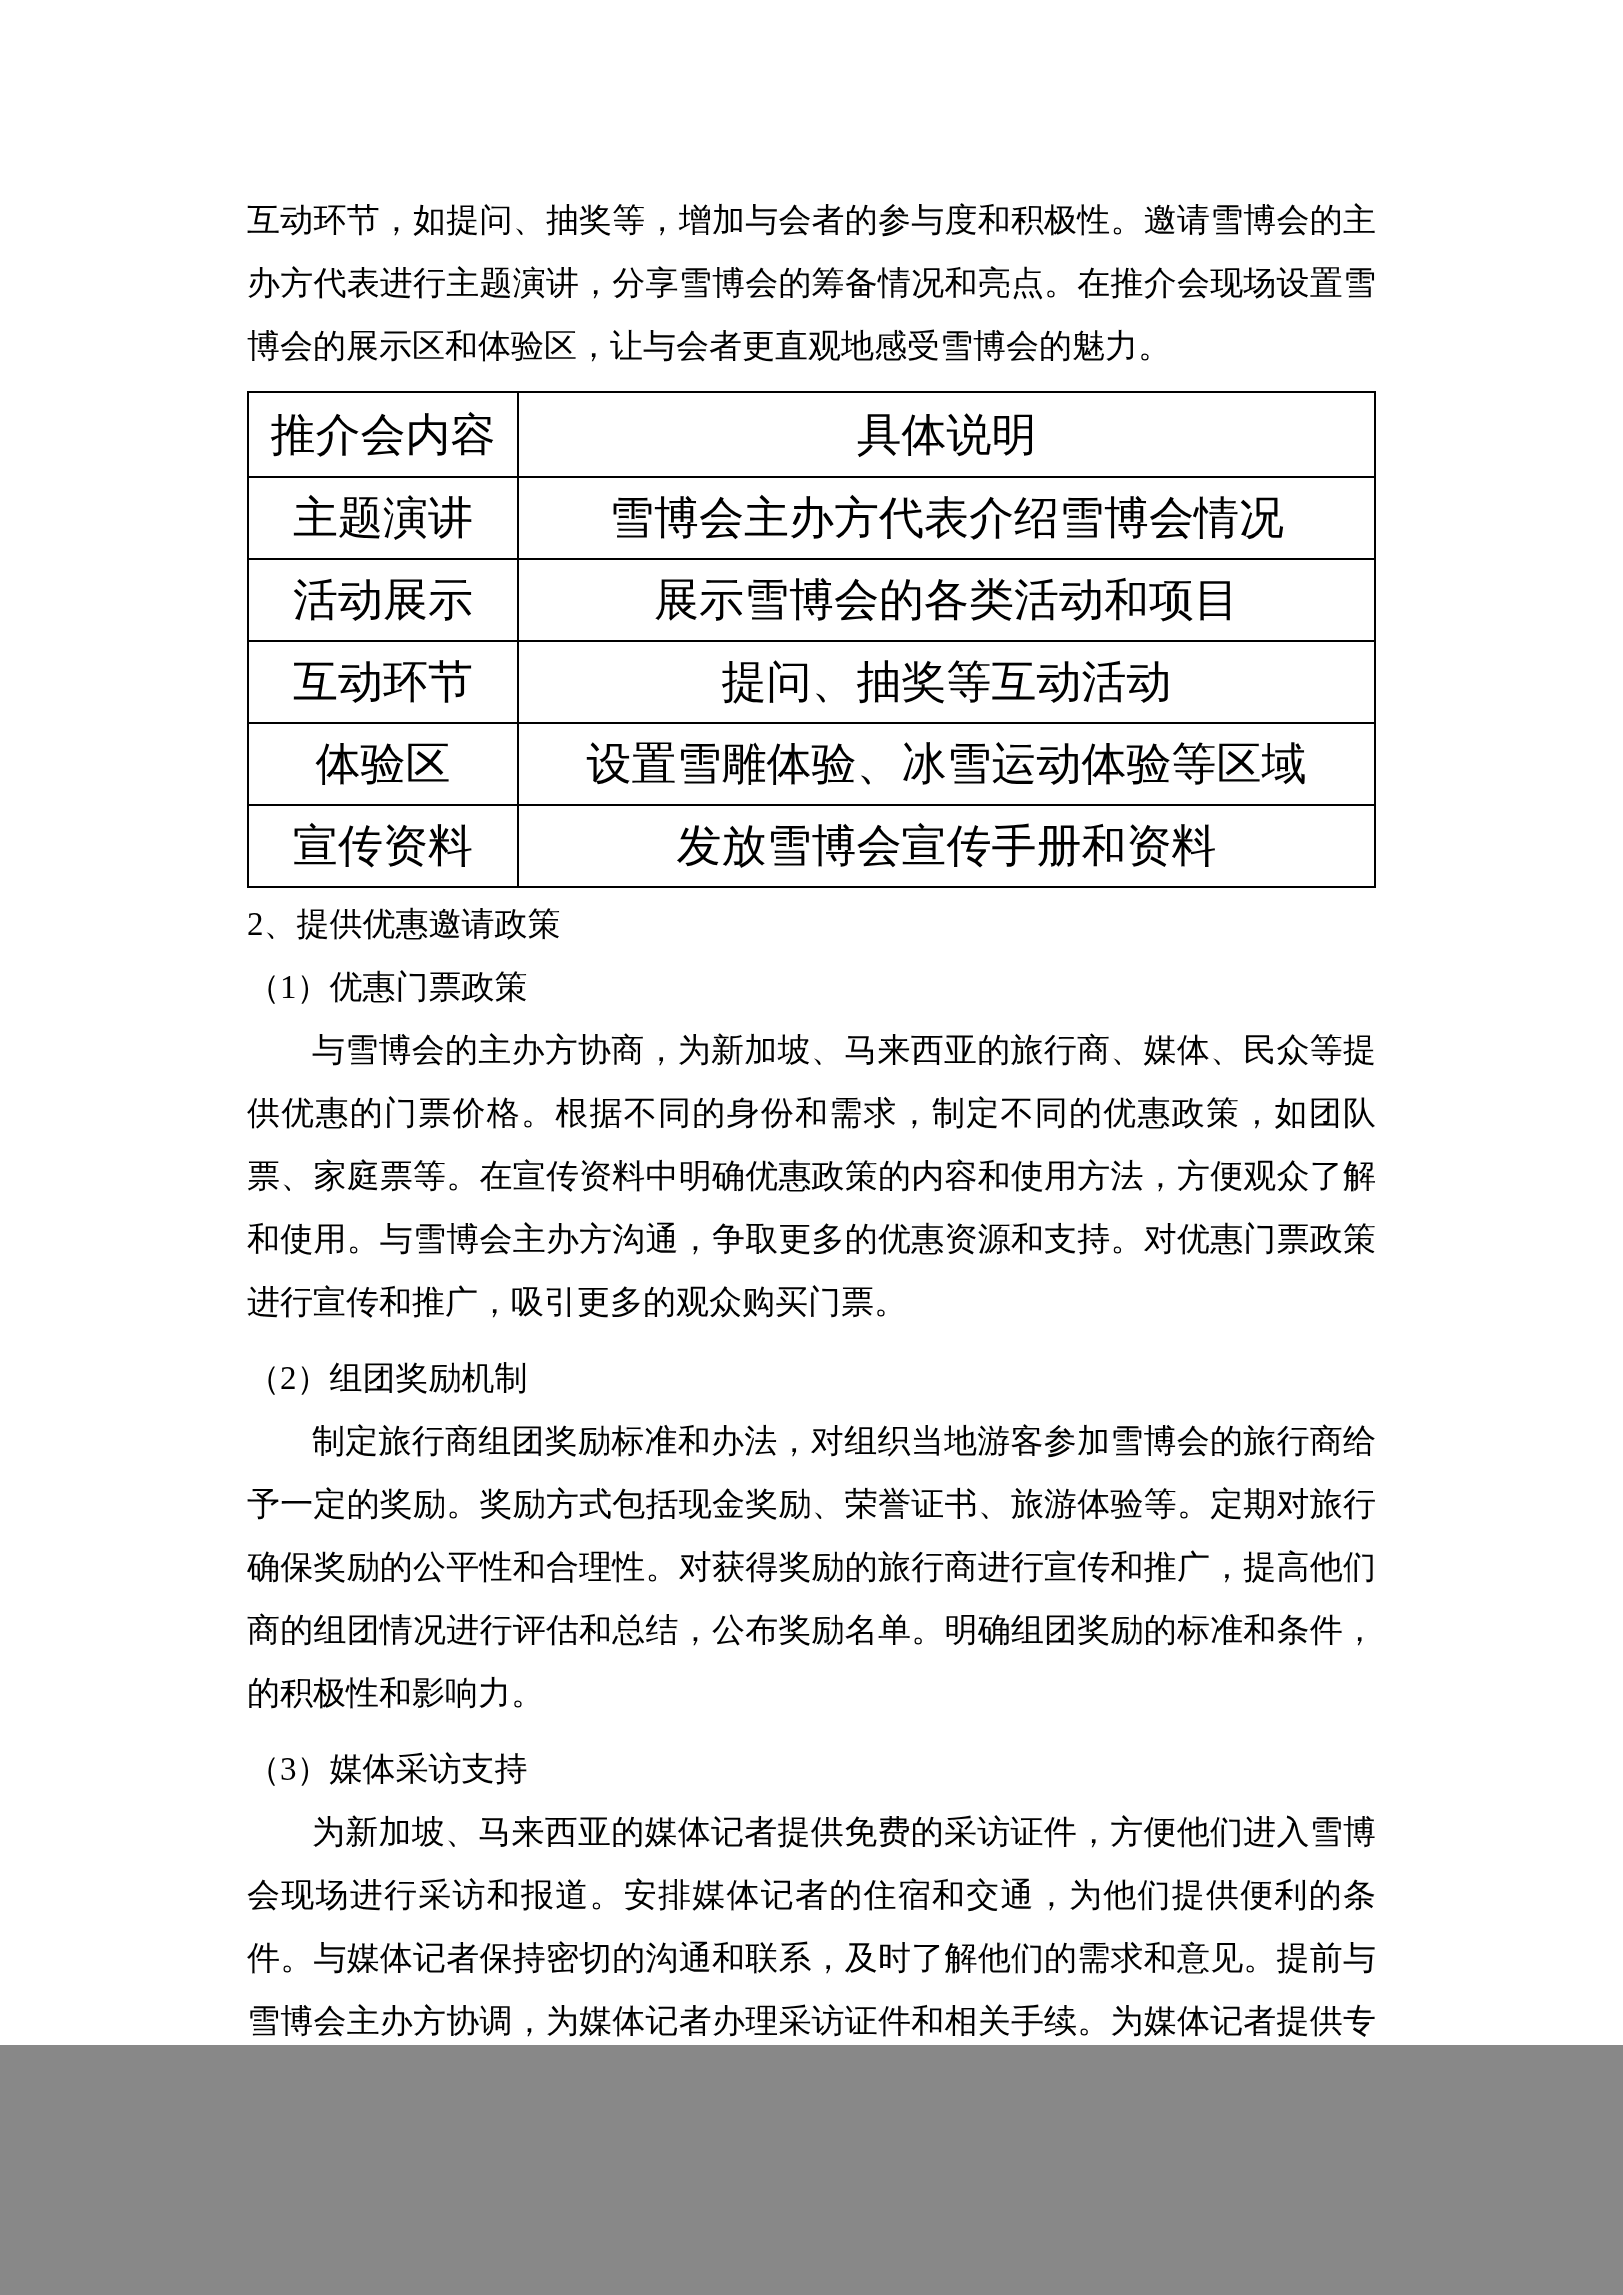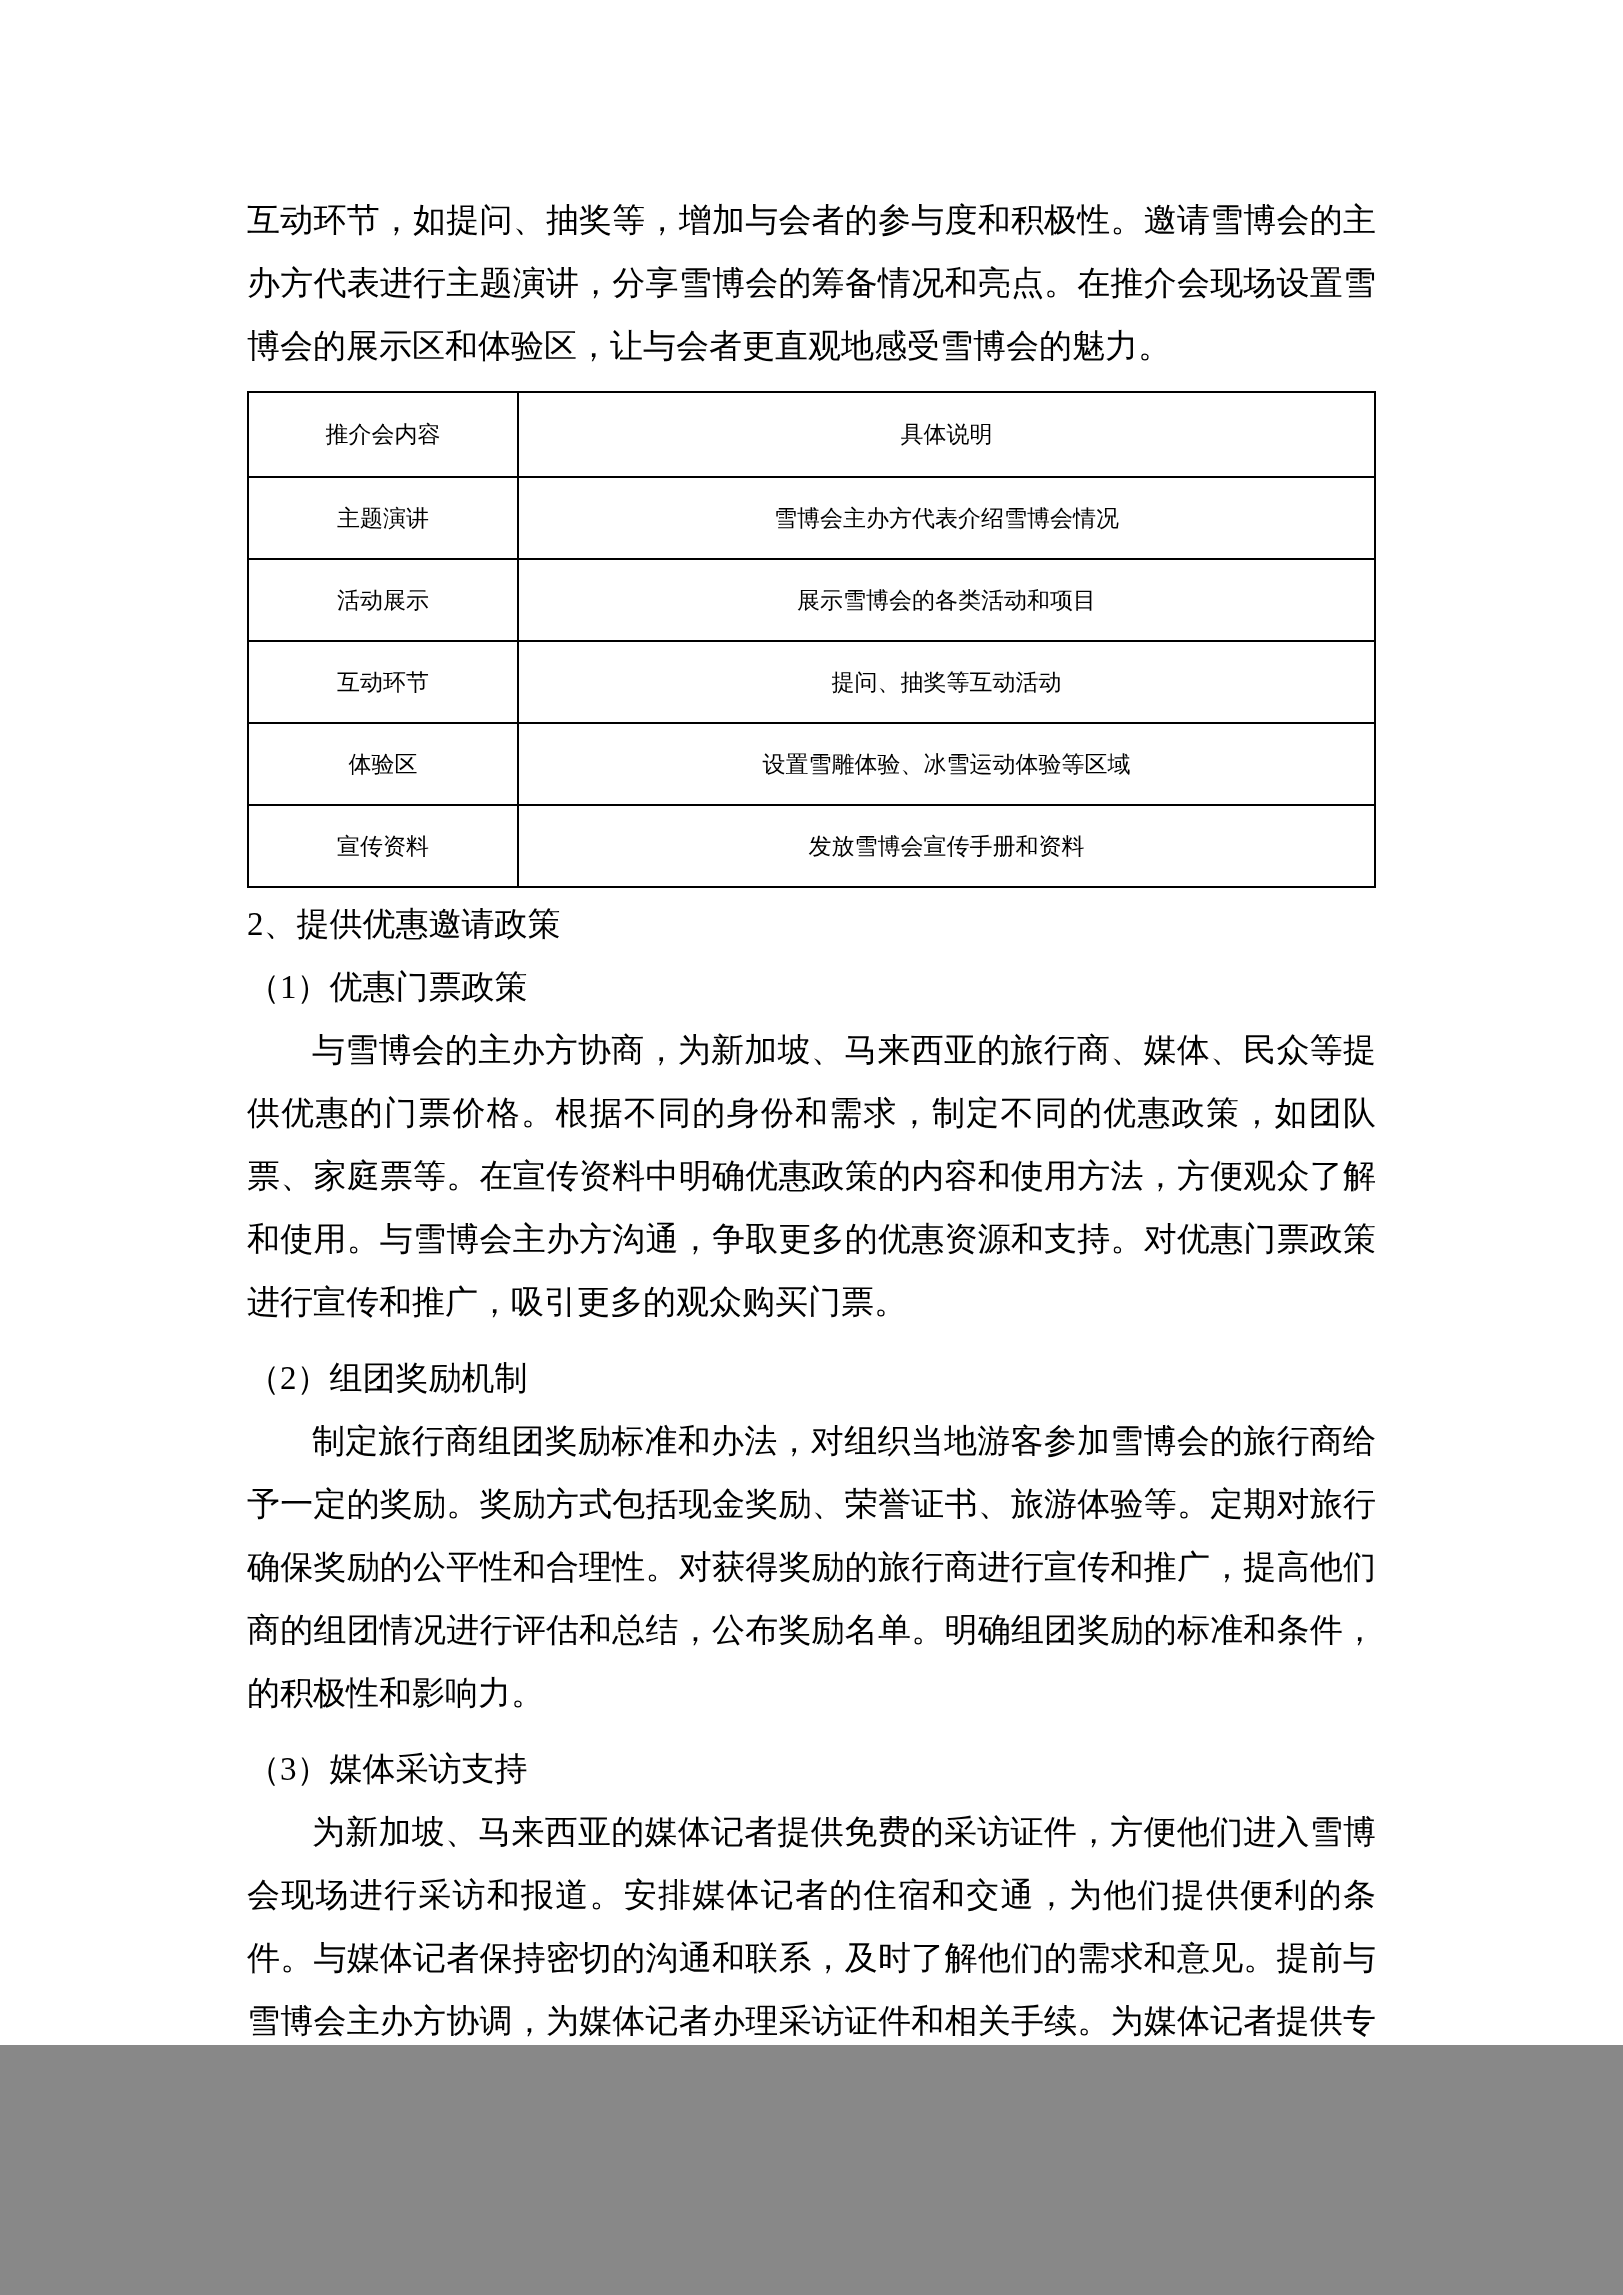--- a/index.html
+++ b/index.html
@@ -35,21 +35,21 @@
   table.promo {
     width: 100%;
     border-collapse: collapse;
     margin-top: 13px;
     border: 2.6px solid #000;
   }
   table.promo td {
     border: 2px solid #000;
     text-align: center;
     vertical-align: middle;
-    font-size: 23px;
+    font-size: 45px;
     padding: 0;
   }
   table.promo tr.hdr td { height: 85px; }
   table.promo tr.row td { height: 82px; }
   table.promo td.c1 { width: 270px; }
   .h-main { margin-top: 5.2px; }
   .h-sub-gap { margin-top: 13px; }
 </style>
 </head>
 <body>

